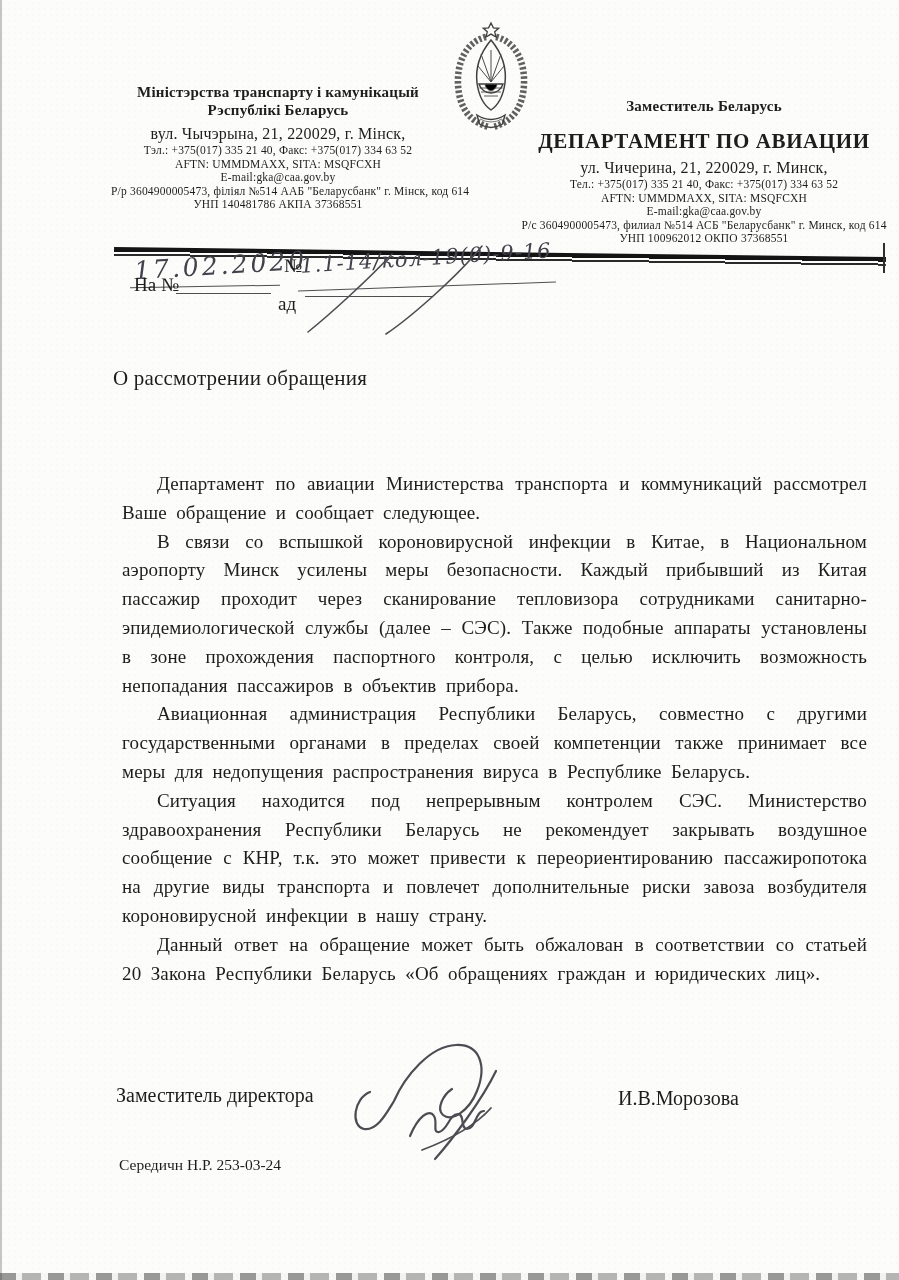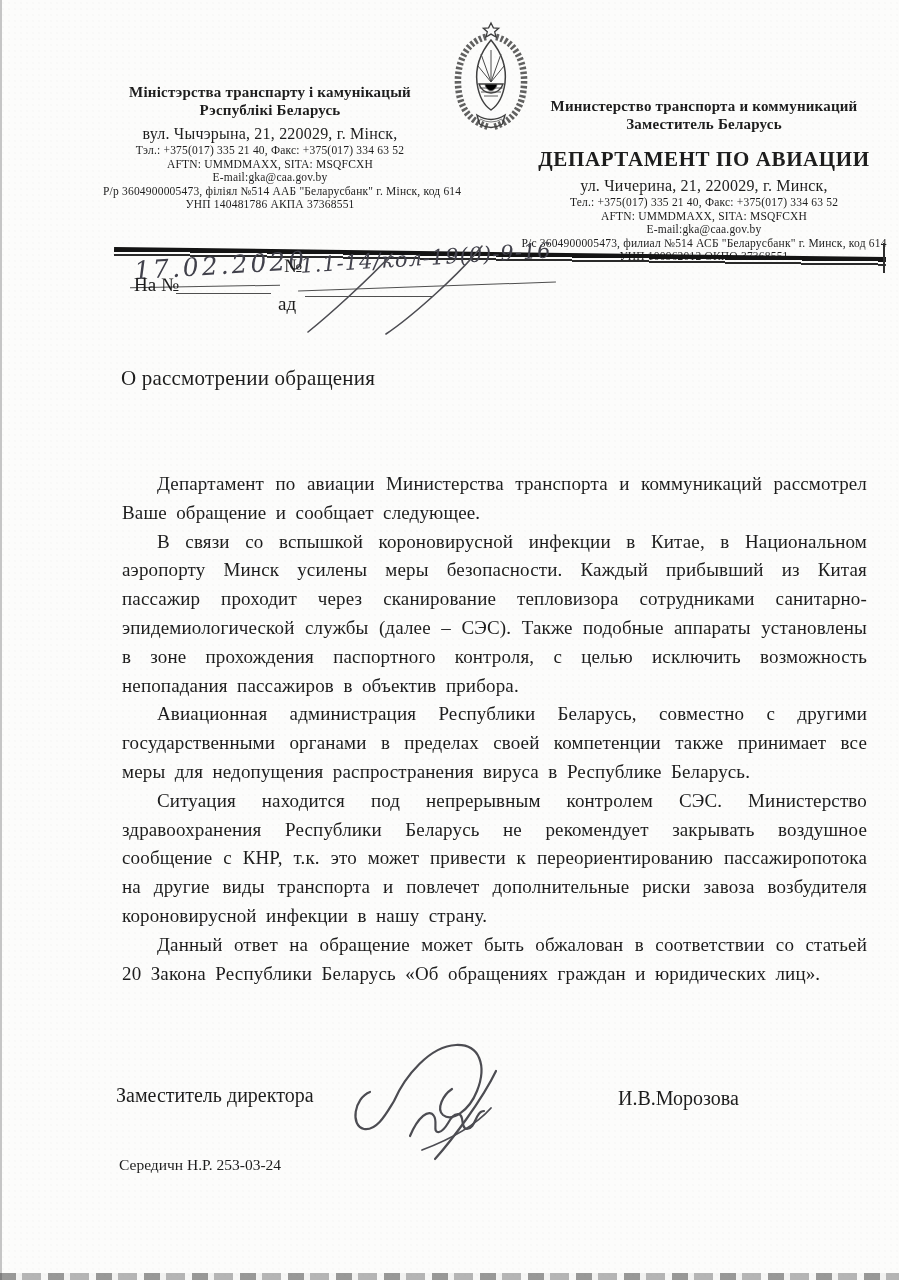--- a/index.html
+++ b/index.html
@@ -14,21 +14,21 @@
   .scan-left-edge{position:absolute;left:0;top:0;width:2px;height:100%;background:rgba(130,130,130,.45);}
   .scan-bottom-edge{
     position:absolute;left:0;bottom:0;width:100%;height:7px;
     background:repeating-linear-gradient(90deg,
       rgba(70,70,70,.55) 0 16px, rgba(190,190,190,.15) 16px 22px,
       rgba(95,95,95,.45) 22px 41px, rgba(210,210,210,.1) 41px 48px);
     filter:blur(.4px);
   }
   
   .lh-col{position:absolute;text-align:center;letter-spacing:.2px;}
-  .lh-col.left{left:103px;top:83px;width:334px;}
+  .lh-col.left{left:111px;top:83px;width:334px;}
   .lh-col.right{left:513px;top:97px;width:382px;}
   .lh-ministry{font-weight:bold;font-size:15px;line-height:18px;}
   .lh-dept{font-weight:bold;font-size:21px;line-height:24px;margin-top:14px;letter-spacing:.6px;}
   .lh-addr{font-size:16px;line-height:18px;margin-top:6px;}
   .lh-small{font-size:11.5px;line-height:13.5px;margin-top:1px;}
   .lh-small div{white-space:nowrap;}
   .emblem{position:absolute;left:452px;top:20px;width:78px;height:118px;}
   
   .thick-rule{
     position:absolute;left:114px;top:247px;width:772px;height:9px;
@@ -46,21 +46,21 @@
   .no-label{position:absolute;left:284px;top:255px;}
   .na-label{position:absolute;left:134px;top:274px;}
   .ad-label{position:absolute;left:278px;top:277px;margin-top:16px;}
   .uline{position:absolute;border-bottom:1.5px solid #4f4f4f;height:0;}
   .ul-date{left:130px;top:286px;width:150px;transform:rotate(-1deg);}
   .ul-number{left:298px;top:286px;width:258px;transform:rotate(-2deg);}
   .ul-na{left:176px;top:293px;width:95px;}
   .ul-ad{left:305px;top:296px;width:128px;}
   .ref-flourish{position:absolute;left:290px;top:240px;width:320px;height:100px;}
   
-  .subject{position:absolute;left:121px;top:366px;font-size:21px;letter-spacing:.2px;}
+  .subject{position:absolute;left:113px;top:366px;font-size:21px;letter-spacing:.2px;}
   .body-text{
     position:absolute;left:122px;top:470px;width:745px;
     font-size:19px;line-height:28.8px;text-align:justify;
     word-spacing:4.5px;letter-spacing:.15px;
   }
   .body-text p{margin:0;text-indent:35px;}
   
   .sign-title{position:absolute;left:116px;top:1084px;font-size:20px;}
   .sign-name{position:absolute;left:618px;top:1087px;font-size:20px;}
   .signature{position:absolute;left:350px;top:1038px;width:182px;height:128px;}
@@ -107,21 +107,20 @@
           <path d="M32 76 h14"></path>
         <path d="M33 64.5 c2 8 10 8 12 0"></path>
       </g>
       <path d="M25 95 q14 9 28 0 l-2.5 9 q-11.5 7 -23 0 z" fill="none" stroke="#3e3e3e" stroke-width="1.4"></path>
       <path d="M28 99 q11 6 22 0" fill="none" stroke="#555" stroke-width=".8"></path>
     </svg>
   </div>
 
   <div class="lh-col right">
     <div class="lh-ministry">
-      <div>Министерство транспорта и коммуникаций</div>
       <div>Заместитель Беларусь</div>
     </div>
     <div class="lh-dept">ДЕПАРТАМЕНТ ПО АВИАЦИИ</div>
     <div class="lh-addr">ул. Чичерина, 21, 220029, г. Минск,</div>
     <div class="lh-small">
       <div>Тел.: +375(017) 335 21 40, Факс: +375(017) 334 63 52</div>
       <div>AFTN: UMMDMAXX, SITA: MSQFCXH</div>
       <div>E-mail:gka@caa.gov.by</div>
       <div>Р/с 3604900005473, филиал №514 АСБ  "Беларусбанк" г. Минск, код 614</div>
       <div>УНП 100962012  ОКПО 37368551</div>

